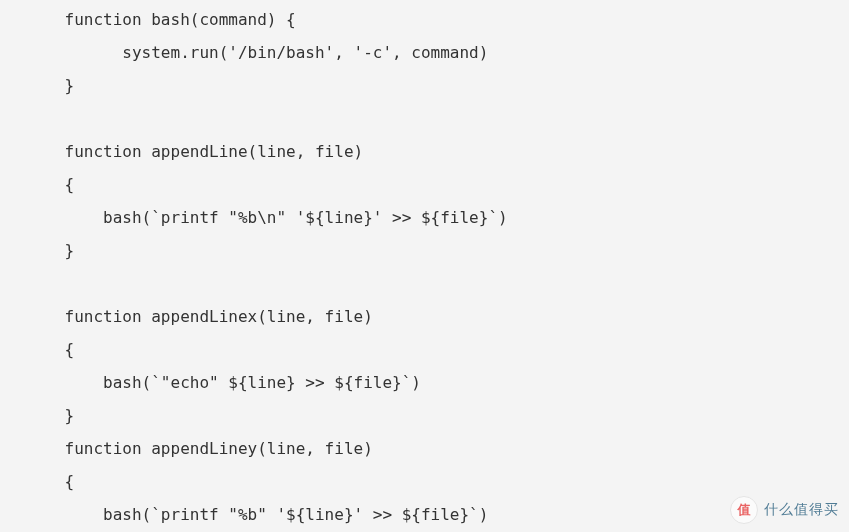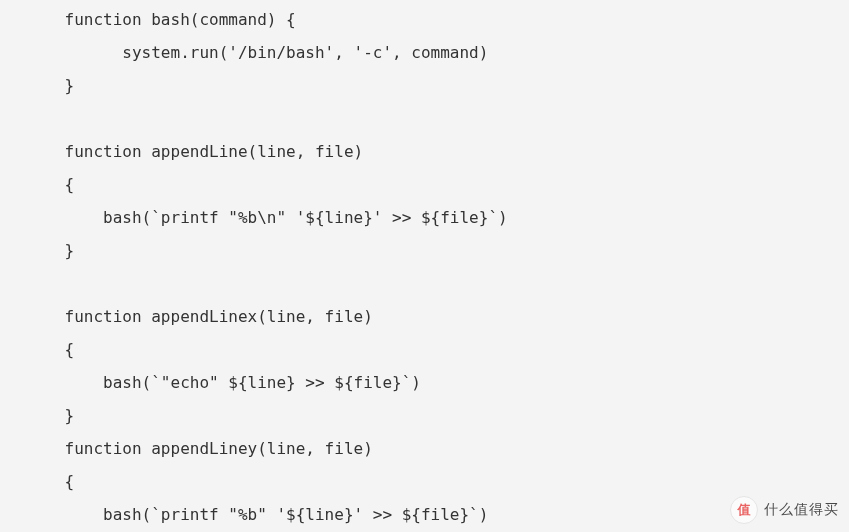--- a/index.html
+++ b/index.html
@@ -44,21 +44,21 @@
     align-items: center;
     justify-content: center;
     font-size: 13px;
     color: #e62828;
     font-family: sans-serif;
     font-weight: bold;
   }
   .wm-text {
     font-family: "PingFang SC", "Microsoft YaHei", sans-serif;
     font-size: 14px;
-    color: #000000;
+    color: #0c4a6e;
     letter-spacing: 1px;
   }
 </style>
 </head>
 <body>
 
 <pre class="code-container"><code id="code-target">    function bash(command) {
           system.run('/bin/bash', '-c', command)
     }
     

